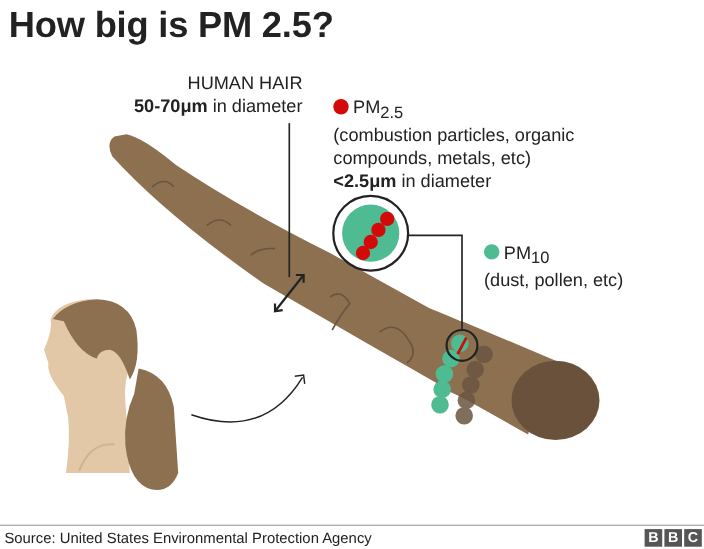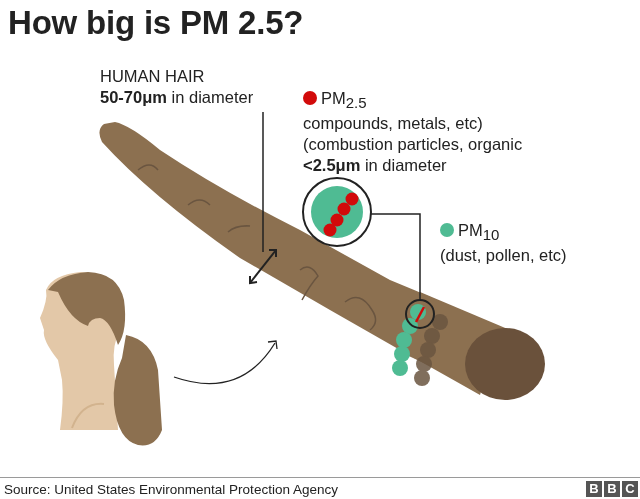--- a/index.html
+++ b/index.html
@@ -2,21 +2,21 @@
 <html><head>
 <meta charset="utf-8">
 <style>
   html, body { margin: 0; padding: 0; background: #ffffff; }
   body { width: 640px; height: 499px; position: relative; overflow: hidden;
          font-family: "Liberation Sans", sans-serif; color: #222222; }
   .title { position: absolute; left: 8px; top: 4px; font-size: 33px; font-weight: bold; color: #222; letter-spacing: -0.2px; }
   .art { position: absolute; left: 0; top: 0; }
   .label { position: absolute; font-size: 16.5px; line-height: 21px; color: #222; }
   .label b { font-weight: bold; }
-  .hair-label { left: 100px; top: 66px; text-align: left; width: 175px; }
+  .hair-label { left: 100px; top: 66px; text-align: right; width: 175px; }
   .pm25-label { left: 303px; top: 88px; }
   .pm10-label { left: 440px; top: 220px; }
   .dot { display: inline-block; width: 14px; height: 14px; border-radius: 50%; vertical-align: -1px; margin-right: 4px; }
   sub { font-size: 15px; vertical-align: -4px; margin-top: 20px; }
   .footer-line { position: absolute; left: 0; top: 477px; width: 640px; height: 1px; background: #9a9a9a; }
   .source { position: absolute; left: 4px; top: 482px; font-size: 13.5px; color: #222; }
   .bbc { position: absolute; right: 2px; top: 481px; display: flex; gap: 2px; }
   .bbc span { display: inline-block; width: 16px; height: 16px; background: #555; color: #fff; font-size: 13px; font-weight: bold; text-align: center; line-height: 16px; }
 </style>
 </head>
@@ -84,22 +84,22 @@
   <polyline points="268,342 276,341 277,349" fill="none" stroke="#222" stroke-width="1.3"></polyline>
 </svg>
 
 <div class="label hair-label">
   <div>HUMAN HAIR</div>
   <div><b>50-70μm</b><span> in diameter</span></div>
 </div>
 
 <div class="label pm25-label">
   <div><span class="dot" style="background:#d20a0a"></span><span>PM</span><sub>2.5</sub></div>
+  <div>(combustion particles, organic</div>
   <div>compounds, metals, etc)</div>
-  <div>(combustion particles, organic</div>
   <div><b>&lt;2.5μm</b><span> in diameter</span></div>
 </div>
 
 <div class="label pm10-label">
   <div><span class="dot" style="background:#4fbb93"></span><span>PM</span><sub>10</sub></div>
   <div>(dust, pollen, etc)</div>
 </div>
 
 <div class="footer-line"></div>
 <div class="source">Source: United States Environmental Protection Agency</div>

